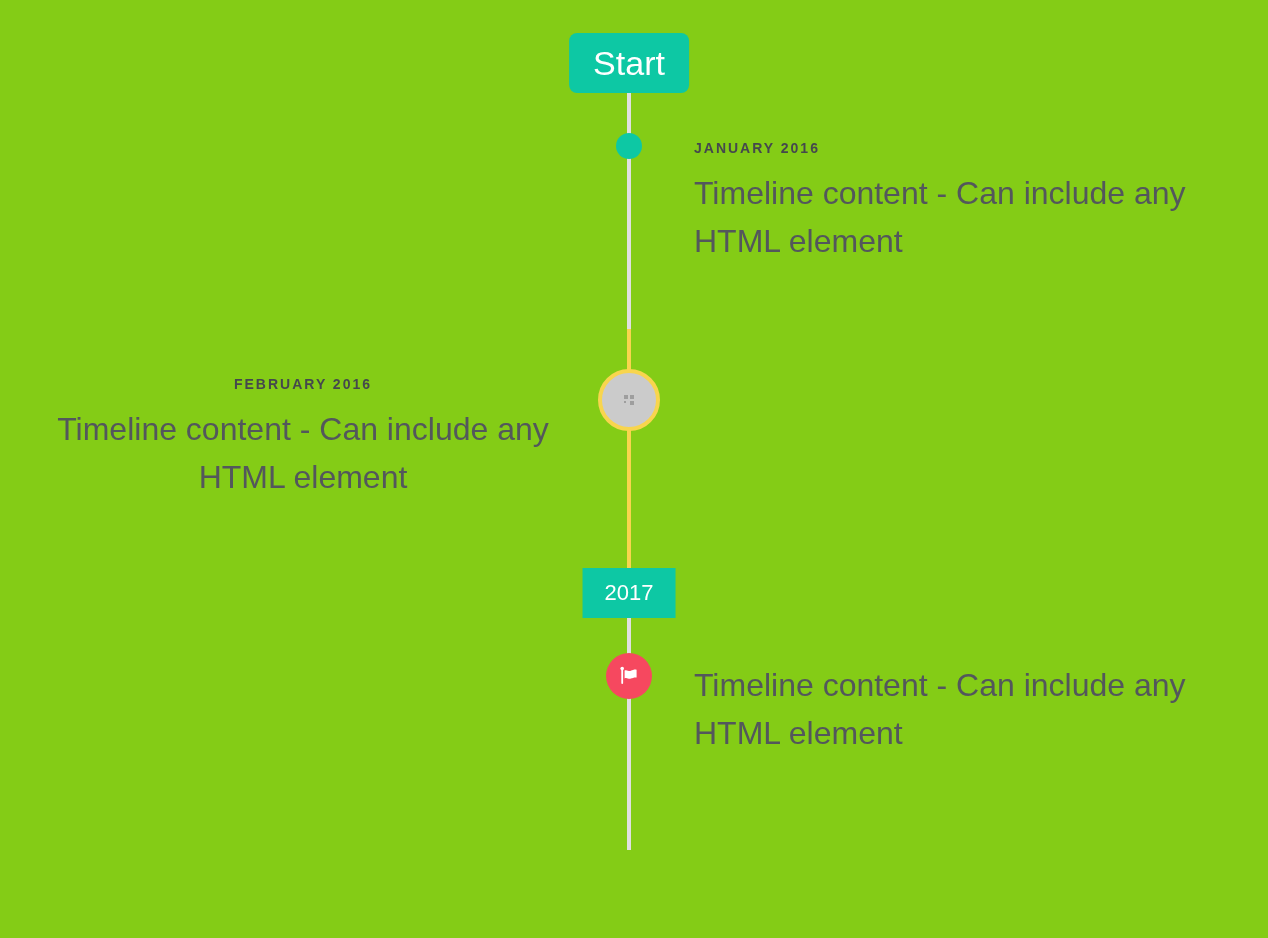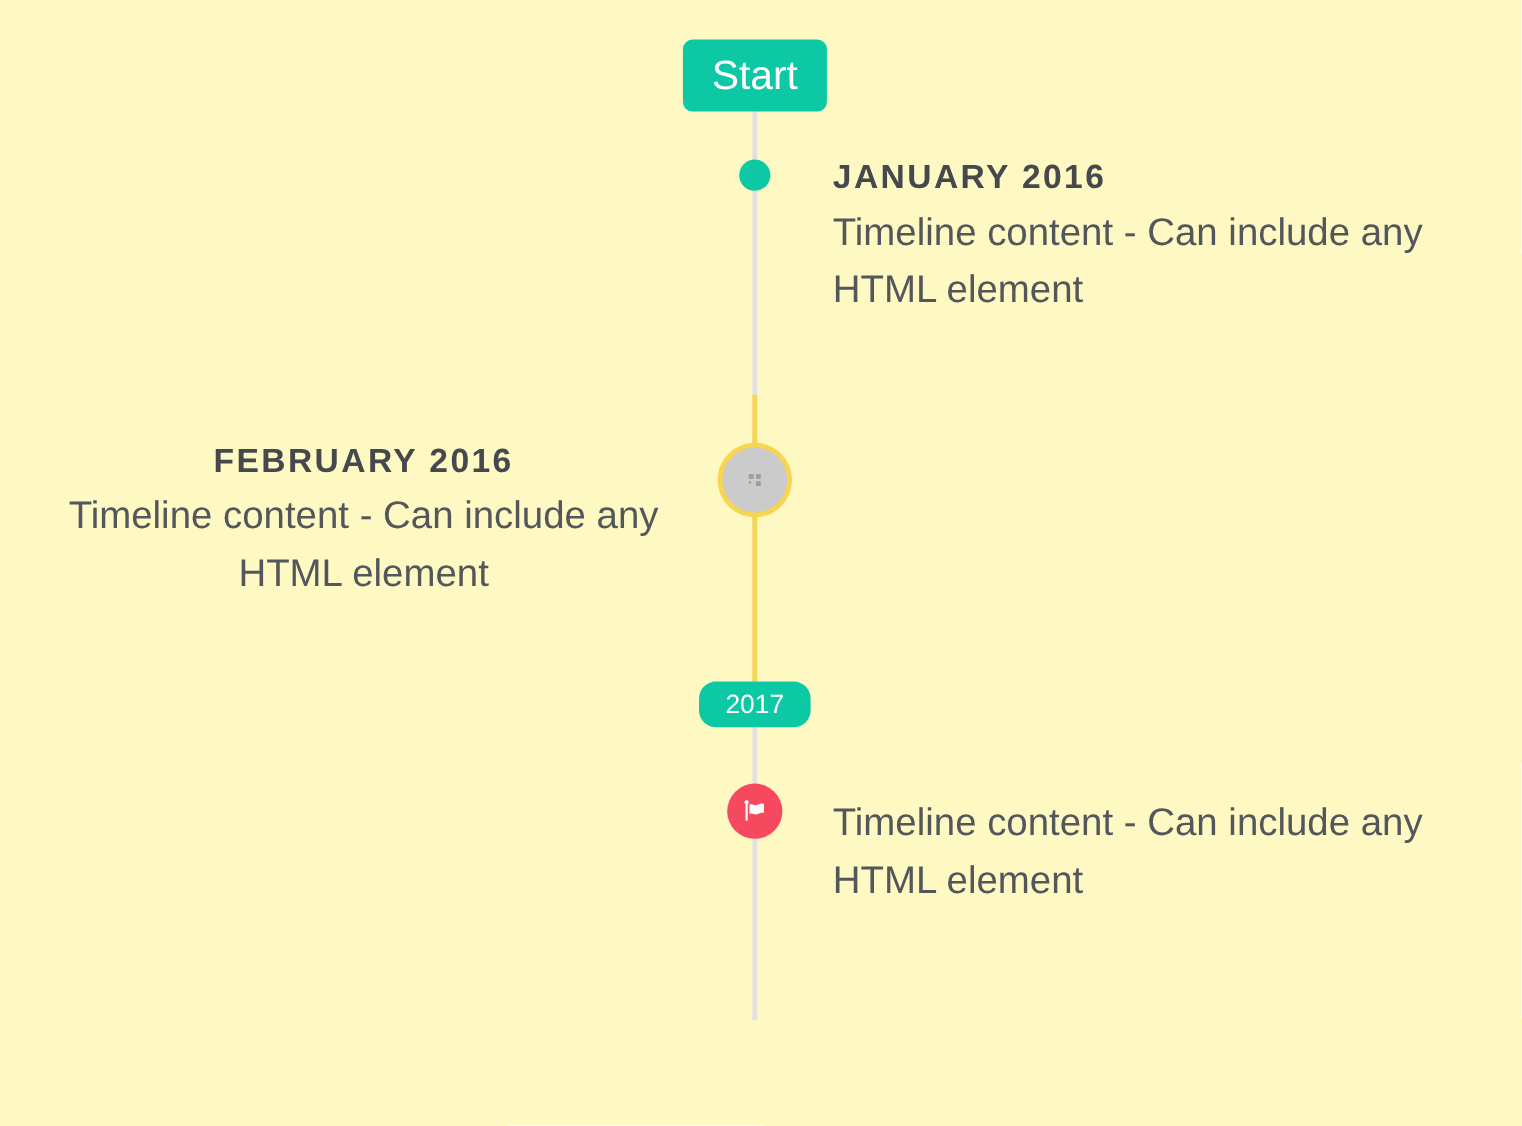--- a/index.html
+++ b/index.html
@@ -5,21 +5,21 @@
   * { margin: 0; padding: 0; box-sizing: border-box; }
   html, body { background: #ffffff; }
   body {
     font-family: "Liberation Sans", "DejaVu Sans", sans-serif;
     -webkit-font-smoothing: antialiased;
   }
   .stage {
     position: relative;
     width: 1268px;
     height: 938px;
-    background: #fef9c3;
+    background: #84cc16;
     overflow: hidden;
   }
   
   .axis-line {
     position: absolute;
     left: 627px;
     width: 4px;
     background: #e0e0e0;
   }
   .axis-line.gray { top: 60px; height: 790px; }
@@ -32,21 +32,21 @@
     transform: translateX(-50%);
     background: #0dc8a4;
     color: #ffffff;
     border-radius: 8px;
     display: flex;
     align-items: center;
     justify-content: center;
     white-space: nowrap;
   }
   .badge.large { height: 60px; font-size: 34px; padding: 0 24px; }
-  .badge.small { height: 38px; font-size: 22px; padding: 0 22px; border-radius: 14px; }
+  .badge.small { height: 50px; font-size: 22px; padding: 0 22px; border-radius: 0; }
   .badge.start { top: 33px; }
   .badge.year  { top: 568px; }
   .badge.end   { top: 848px; }
 
   
   .marker { position: absolute; border-radius: 50%; }
   .marker.dot-teal {
     left: 616px; top: 133px;
     width: 26px; height: 26px;
     background: #0dc8a4;
@@ -73,21 +73,21 @@
   .event {
     position: absolute;
     width: 530px;
   }
   .event.right { left: 694px; text-align: left; }
   .event.left  { right: 703px; text-align: center; width: 524px; }
   .event.january  { top: 135px; }
   .event.february { top: 371px; }
   .event.march    { top: 653px; }
   .event-title {
-    font-size: 28px;
+    font-size: 14px;
     font-weight: 700;
     letter-spacing: 2px;
     line-height: 26px;
     color: #45484d;
   }
   .event-content {
     margin-top: 8px;
     font-size: 32px;
     line-height: 48px;
     font-weight: 400;

